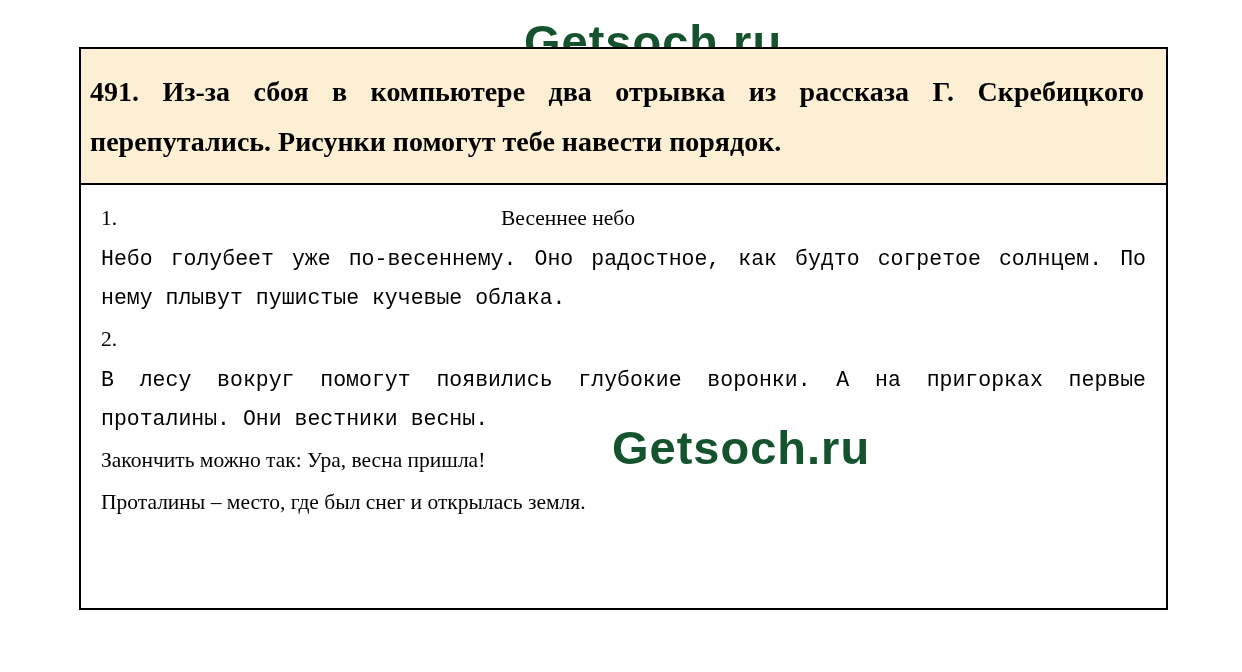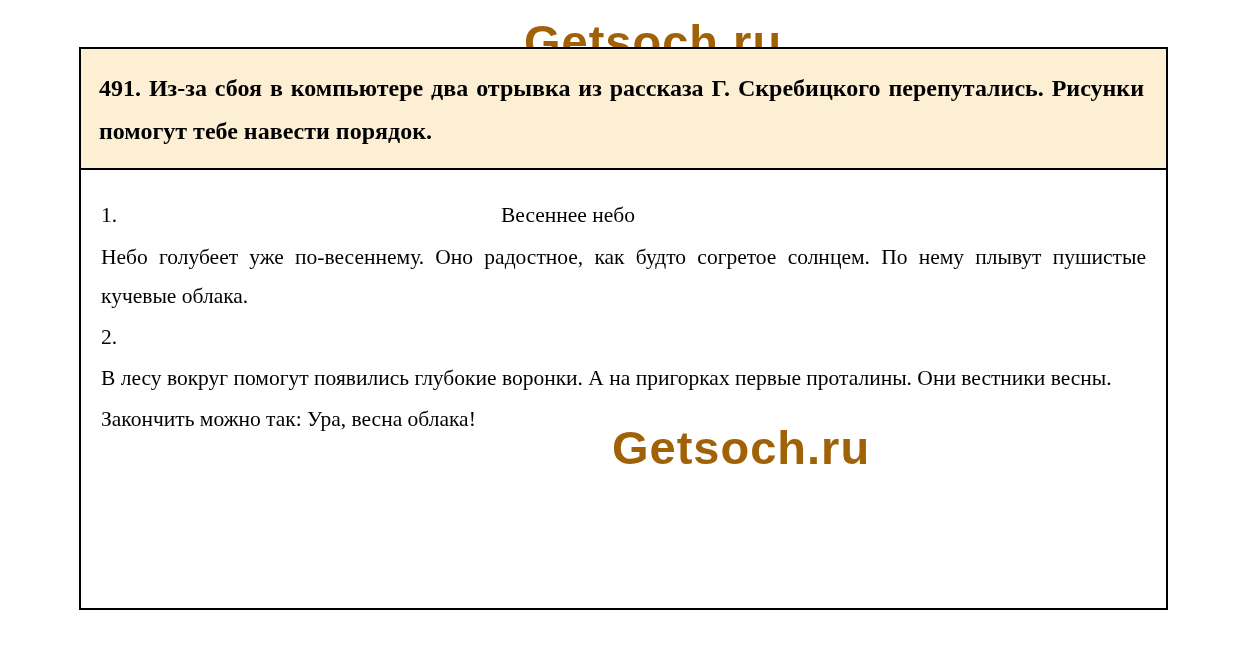--- a/index.html
+++ b/index.html
@@ -13,21 +13,21 @@
     font-family: "Liberation Serif", "DejaVu Serif", serif;
     position: relative;
     overflow: hidden;
   }
 
   
   .watermark {
     position: absolute;
     font-family: "Liberation Sans", sans-serif;
     font-weight: bold;
-    color: #a16207;
+    color: #14532d;
     letter-spacing: 1px;
     user-select: none;
     pointer-events: none;
     white-space: nowrap;
   }
   .watermark-top {
     left: 524px;
     top: 14px;
     font-size: 47px;
   }
@@ -48,23 +48,23 @@
     border: 2px solid #000000;
     box-sizing: border-box;
     background: transparent;
     z-index: 2;
   }
 
   .task-header {
     background: #fdefd3;
     border-bottom: 2px solid #000000;
     box-sizing: border-box;
-    padding: 18px 22px 16px 18px;
+    padding: 18px 22px 16px 9px;
     font-weight: bold;
-    font-size: 24px;
+    font-size: 28px;
     line-height: 1.78;
     text-align: justify;
     text-justify: inter-word;
     color: #000000;
   }
   .task-header .num {
     font-weight: bold;
   }
 
   .task-body {
@@ -78,27 +78,27 @@
     display: flex;
     align-items: baseline;
     margin-bottom: 2px;
   }
   .part-num {
     width: 400px;
     flex: none;
   }
   .part-title {
     flex: none;
-    margin-top: 12px;
   }
 
   .para {
     text-align: justify;
     text-justify: inter-word;
     margin: 0 0 2px 0;
+    font-family: Liberation Mono, monospace;
   }
   .para-plain {
     text-align: left;
     margin: 0 0 2px 0;
   }
 </style>
 </head>
 <body>
 
 <div class="watermark watermark-top">Getsoch.ru</div>
@@ -118,19 +118,20 @@
     </div>
 
     <p class="para">Небо голубеет уже по-весеннему. Оно радостное, как будто согретое солнцем. По нему плывут пушистые кучевые облака.</p>
 
     <div class="part-line">
       <span class="part-num">2.</span>
     </div>
 
     <p class="para">В лесу вокруг помогут появились глубокие воронки. А на пригорках первые проталины. Они вестники весны.</p>
 
-    <p class="para-plain">Закончить можно так: Ура, весна облака!</p>
+    <p class="para-plain">Закончить можно так: Ура, весна пришла!</p>
 
+    <p class="para-plain">Проталины – место, где был снег и открылась земля.</p>
 
   </div>
 </div>
 
 <div class="watermark watermark-mid">Getsoch.ru</div>
 
 </body></html>

